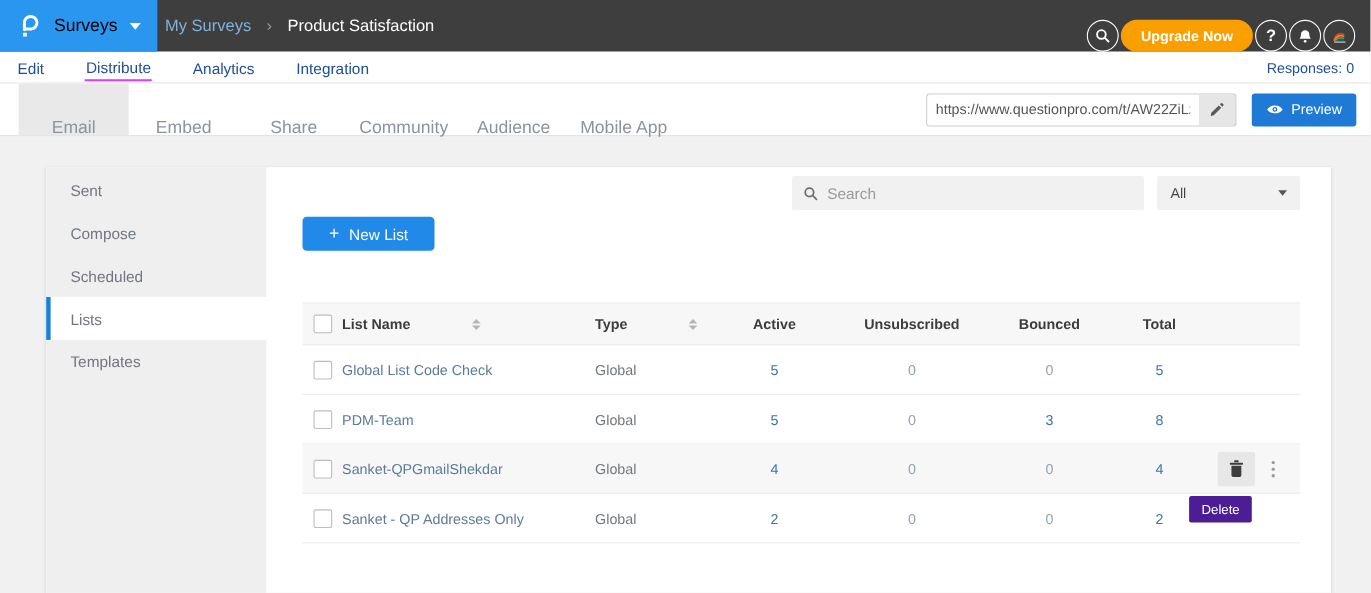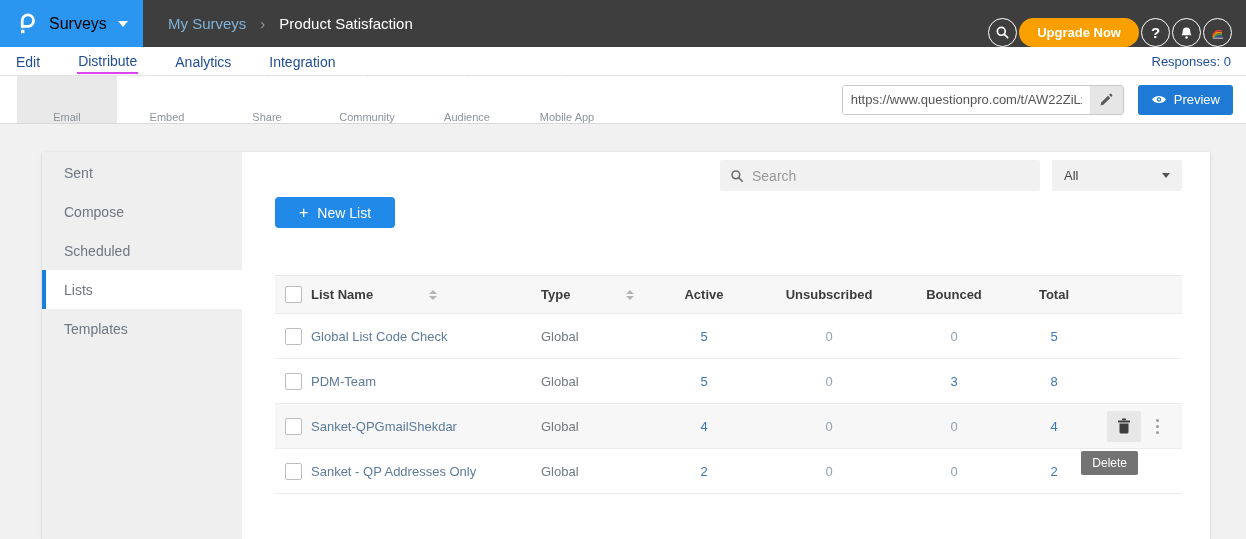--- a/index.html
+++ b/index.html
@@ -7,21 +7,21 @@
               font-family:"Liberation Sans", sans-serif; }
 
   
   .topbar { height:47px; background:#3e3e3e; display:flex; align-items:stretch; }
   .brand { width:143px; background:#2b96ef; display:flex; align-items:center; gap:9px;
            padding-left:16px; cursor:pointer; }
   .brand .logo { width:24px; height:24px; }
   .brand .brand-label { color:#000000; font-size:16px; }
   .brand .caret { width:0; height:0; border-left:5px solid transparent; border-right:5px solid transparent;
                   border-top:6px solid #fff; margin-left:2px; }
-  .crumbs { display:flex; align-items:center; gap:14px; padding-left:25px; }
+  .crumbs { display:flex; align-items:center; gap:14px; padding-left:7px; }
   .crumb-parent { color:#7fb2d9; font-size:15px; cursor:pointer; }
   .crumb-sep { color:#9b9b9b; font-size:15px; }
   .crumb-current { color:#fff; font-size:15px; }
   .topbar-right { margin-left:auto; display:flex; align-items:flex-end; gap:2px; padding-right:14px; }
   .circle-btn { width:29px; height:29px; border:1.6px solid #fff; border-radius:50%;
                 display:flex; align-items:center; justify-content:center; cursor:pointer;
                 color:#fff; font-size:15px; font-weight:bold; flex:0 0 auto; }
   .upgrade-btn { height:29px; background:#f9a000; border:none; border-radius:15px; color:#fff;
                  font-weight:bold; font-size:13px; padding:0 18px; cursor:pointer;
                  font-family:"Liberation Sans", sans-serif; }
@@ -32,21 +32,21 @@
   .tab { color:#1f4e96; font-size:14px; margin-right:36px; cursor:pointer; padding:4px 1px 3px; }
   .tab.active { border-bottom:2px solid #d946ef; font-weight:bold; font-weight:normal; }
   .responses { margin-left:auto; color:#1f4e96; font-size:13px; }
 
   
   .channelbar { height:48px; background:#fff; border-bottom:1px solid #d9d9d9;
                 display:flex; align-items:stretch; padding-left:17px; }
   .channel { width:100px; display:flex; flex-direction:column; align-items:center;
              justify-content:center; gap:2px; cursor:pointer; }
   .channel.active { background:#e9e9e9; }
-  .channel .ch-label { font-size:11px; color:#8b939c;margin-top:32px; }
+  .channel .ch-label { font-size:16px; color:#8b939c;margin-top:32px; }
   .channel svg { display:block; }
   .channelbar-right { margin-left:auto; display:flex; align-items:center; gap:14px; padding-right:13px; }
   .url-group { display:flex; align-items:stretch; height:30px; border:1px solid #c9c9c9;
                border-radius:3px; overflow:hidden; background:#fff; }
   .url-input { width:247px; border:none; outline:none; padding:0 8px; font-size:13px; color:#555;
                font-family:"Liberation Sans", sans-serif; }
   .url-edit { width:33px; background:#e6e6e6; border:none; display:flex; align-items:center;
               justify-content:center; cursor:pointer; }
   .preview-btn { height:30px; background:#1f7ad6; color:#fff; border:none; border-radius:3px;
                  font-size:13px; padding:0 13px; display:flex; align-items:center; gap:7px;
@@ -96,21 +96,21 @@
   .name-link { color:#5c7b9c; cursor:pointer; }
   .type-val { color:#72787e; }
   .num { color:#3b76b5; cursor:pointer; }
   .num.muted { color:#93a4b3; }
   .trow.hovered { background:#f7f7f7; }
   .actions { justify-content:flex-end; gap:10px; padding-right:18px; position:relative; }
   .trash-btn { width:34px; height:31px; background:#e7e7e7; border:none; border-radius:2px;
                display:flex; align-items:center; justify-content:center; cursor:pointer; }
   .kebab { display:flex; flex-direction:column; gap:3px; cursor:pointer; padding:4px 5px; }
   .kebab i { width:3px; height:3px; border-radius:50%; background:#9a9a9a; }
-  .tooltip { position:absolute; top:40px; right:44px; background:#737373; color:#fff; font-size:12px;
+  .tooltip { position:absolute; top:40px; right:44px; background:#4c1d95; color:#fff; font-size:12px;
              padding:5px 11px; border-radius:2px; z-index:5; white-space:nowrap; }
 </style>
 </head>
 <body>
 
 <div class="topbar">
   <div class="brand">
     <svg class="logo" viewBox="0 0 24 24">
       <path d="M6.2 15 V9 A5.7 5.7 0 1 1 12.4 14.3 H7.6" stroke="#fff" stroke-width="2.7" fill="none" stroke-linecap="round"></path>
       <rect x="5" y="17.8" width="3.4" height="3.4" fill="#fff"></rect>

